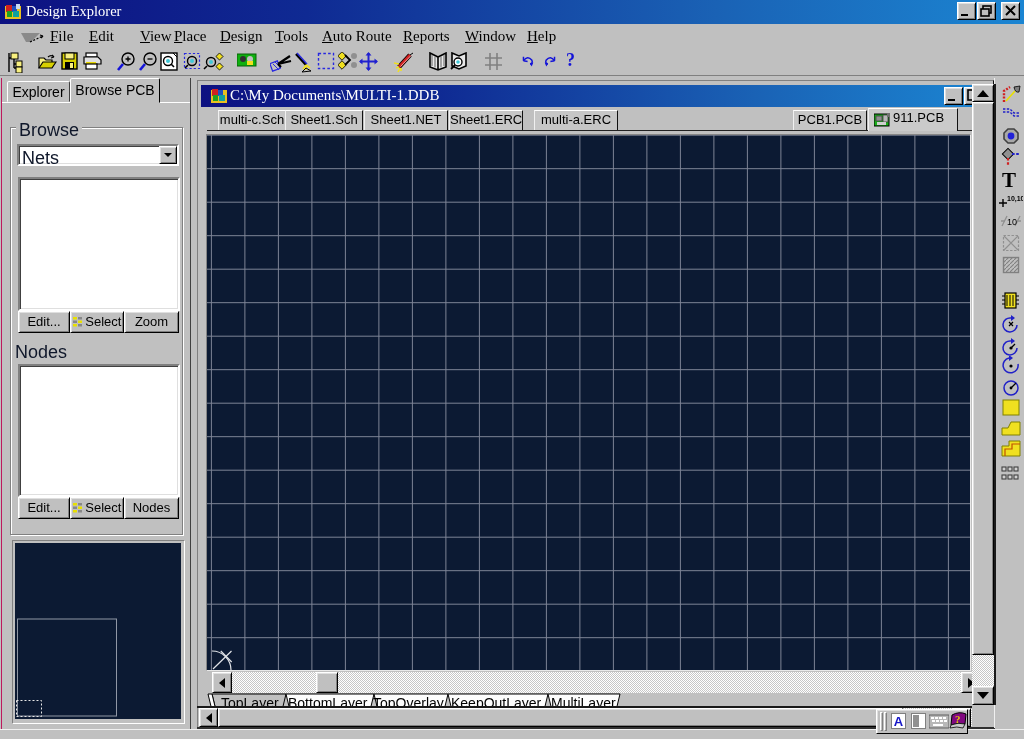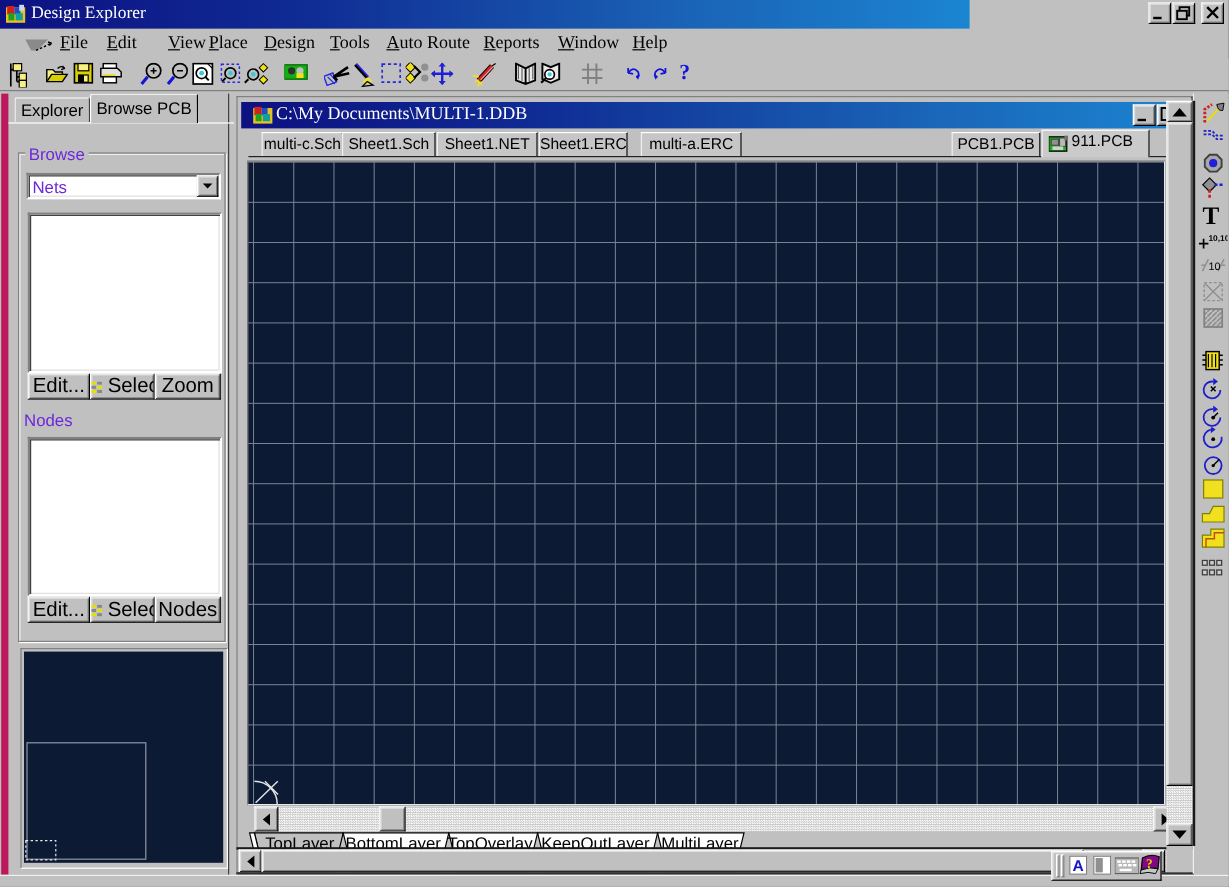--- a/index.html
+++ b/index.html
@@ -2,35 +2,35 @@
 <html><head><meta charset="utf-8"><style>
 *{margin:0;padding:0;box-sizing:border-box}
 html,body{width:1024px;height:739px;overflow:hidden}
 body{background:#c0c0c0;font-family:"Liberation Sans",sans-serif;position:relative}
 .abs{position:absolute}
 .btn{background:#c0c0c0;border:1px solid;border-color:#ffffff #000000 #000000 #ffffff;box-shadow:inset 1px 1px 0 #dfdfdf,inset -1px -1px 0 #808080}
 .dither{background-image:repeating-conic-gradient(#ffffff 0% 25%,#c6c6c6 0% 50%);background-size:2px 2px}
 .sunk2{border:2px solid;border-color:#808080 #ffffff #ffffff #808080;background:#fff}
 .sunk2 .in{position:absolute;inset:0;box-shadow:inset 1px 1px 0 #404040,inset -1px -1px 0 #dfdfdf}
 
-#titlebar{left:0;top:0;width:808px;height:24px;background:linear-gradient(to right,#0d1181,#0f2a93 30%,#1a62b5 70%,#1b85d2);text-align:right;}
+#titlebar{left:0;top:0;width:1024px;height:24px;background:linear-gradient(to right,#0d1181,#0f2a93 30%,#1a62b5 70%,#1b85d2);text-align:right;}
 #titlebar .txt{position:absolute;left:26px;top:3px;color:#fff;font-size:14.5px;font-family:"Liberation Serif",serif}
 .winbtn{position:absolute;top:2px;width:19px;height:18px}
 
 #menubar{left:0;top:24px;width:840px;height:25px;background:#c0c0c0}
 .mi{position:absolute;top:4px;font-size:15px;font-family:"Liberation Serif",serif;color:#000}
 
 #toolbar{left:0;top:49px;width:1024px;height:27px;background:#c0c0c0;border-bottom:1px solid #808080}
 #toolbar svg{position:absolute;top:3px}
 
-#lpanel{left:1px;top:78px;width:190px;height:651px;background:#c0c0c0;border-left:6px solid #be185d;border-right:1px solid #404040}
+#lpanel{left:1px;top:78px;width:190px;height:651px;background:#c0c0c0;border-left:1px solid #be185d;border-right:1px solid #404040}
 .ltab{position:absolute;font-size:14px;text-align:center;background:#c0c0c0}
 #grpbrowse{position:absolute;left:8px;top:49px;width:173px;height:408px;border:1px solid #808080;box-shadow:1px 1px 0 #fff,inset 1px 1px 0 #fff}
-.lbl{position:absolute;font-size:14px;color:#6d28d9}
-.pbtn{position:absolute;font-size:17px;text-align:center;background:#c0c0c0;border:1px solid;border-color:#ffffff #000000 #000000 #ffffff;box-shadow:inset 1px 1px 0 #dfdfdf,inset -1px -1px 0 #808080;line-height:19px;overflow:hidden;white-space:nowrap}
+.lbl{position:absolute;font-size:18px;color:#0f172a}
+.pbtn{position:absolute;font-size:13px;text-align:center;background:#c0c0c0;border:1px solid;border-color:#ffffff #000000 #000000 #ffffff;box-shadow:inset 1px 1px 0 #dfdfdf,inset -1px -1px 0 #808080;line-height:19px;overflow:hidden;white-space:nowrap}
 
 #child{left:197px;top:80px;width:797px;height:648px;background:#c0c0c0;border:1px solid;border-color:#808080 #0a0a0a #0a0a0a #808080;overflow:hidden}
 #ctitle{position:absolute;left:3px;top:4px;width:790px;height:22px;background:linear-gradient(to right,#0d1181,#0f2a93 30%,#1a62b5 70%,#1b85d2)}
 #ctitle .txt{position:absolute;left:29px;top:2px;color:#fff;font-size:15px;font-family:"Liberation Serif",serif}
 #dtabs{position:absolute;left:3px;top:27px;width:790px;height:26px;background:#c0c0c0}
 .dtab{position:absolute;top:2px;height:20px;background:#c6c6c6;border-top:1px solid #fff;border-left:1px solid #f0f0f0;border-right:1px solid #111;font-size:13px;text-align:center;line-height:18px;white-space:nowrap;overflow:hidden}
 #pcb{position:absolute;left:8px;top:53px;width:765px;height:537px;background:#0c1a33;border:1px solid;border-color:#868686 #e8e8e8 #e8e8e8 #868686;background-image:linear-gradient(to right,#7e8496 1px,transparent 1px),linear-gradient(to bottom,#7e8496 1px,transparent 1px);background-size:33.5px 33.5px;background-position:3.9px 33.2px}
 
 .sbtn{position:absolute;background:#c0c0c0;border:1px solid;border-color:#ffffff #000000 #000000 #ffffff;box-shadow:inset 1px 1px 0 #dfdfdf,inset -1px -1px 0 #808080;display:flex;align-items:center;justify-content:center}
 .arr{width:0;height:0;border-style:solid}

